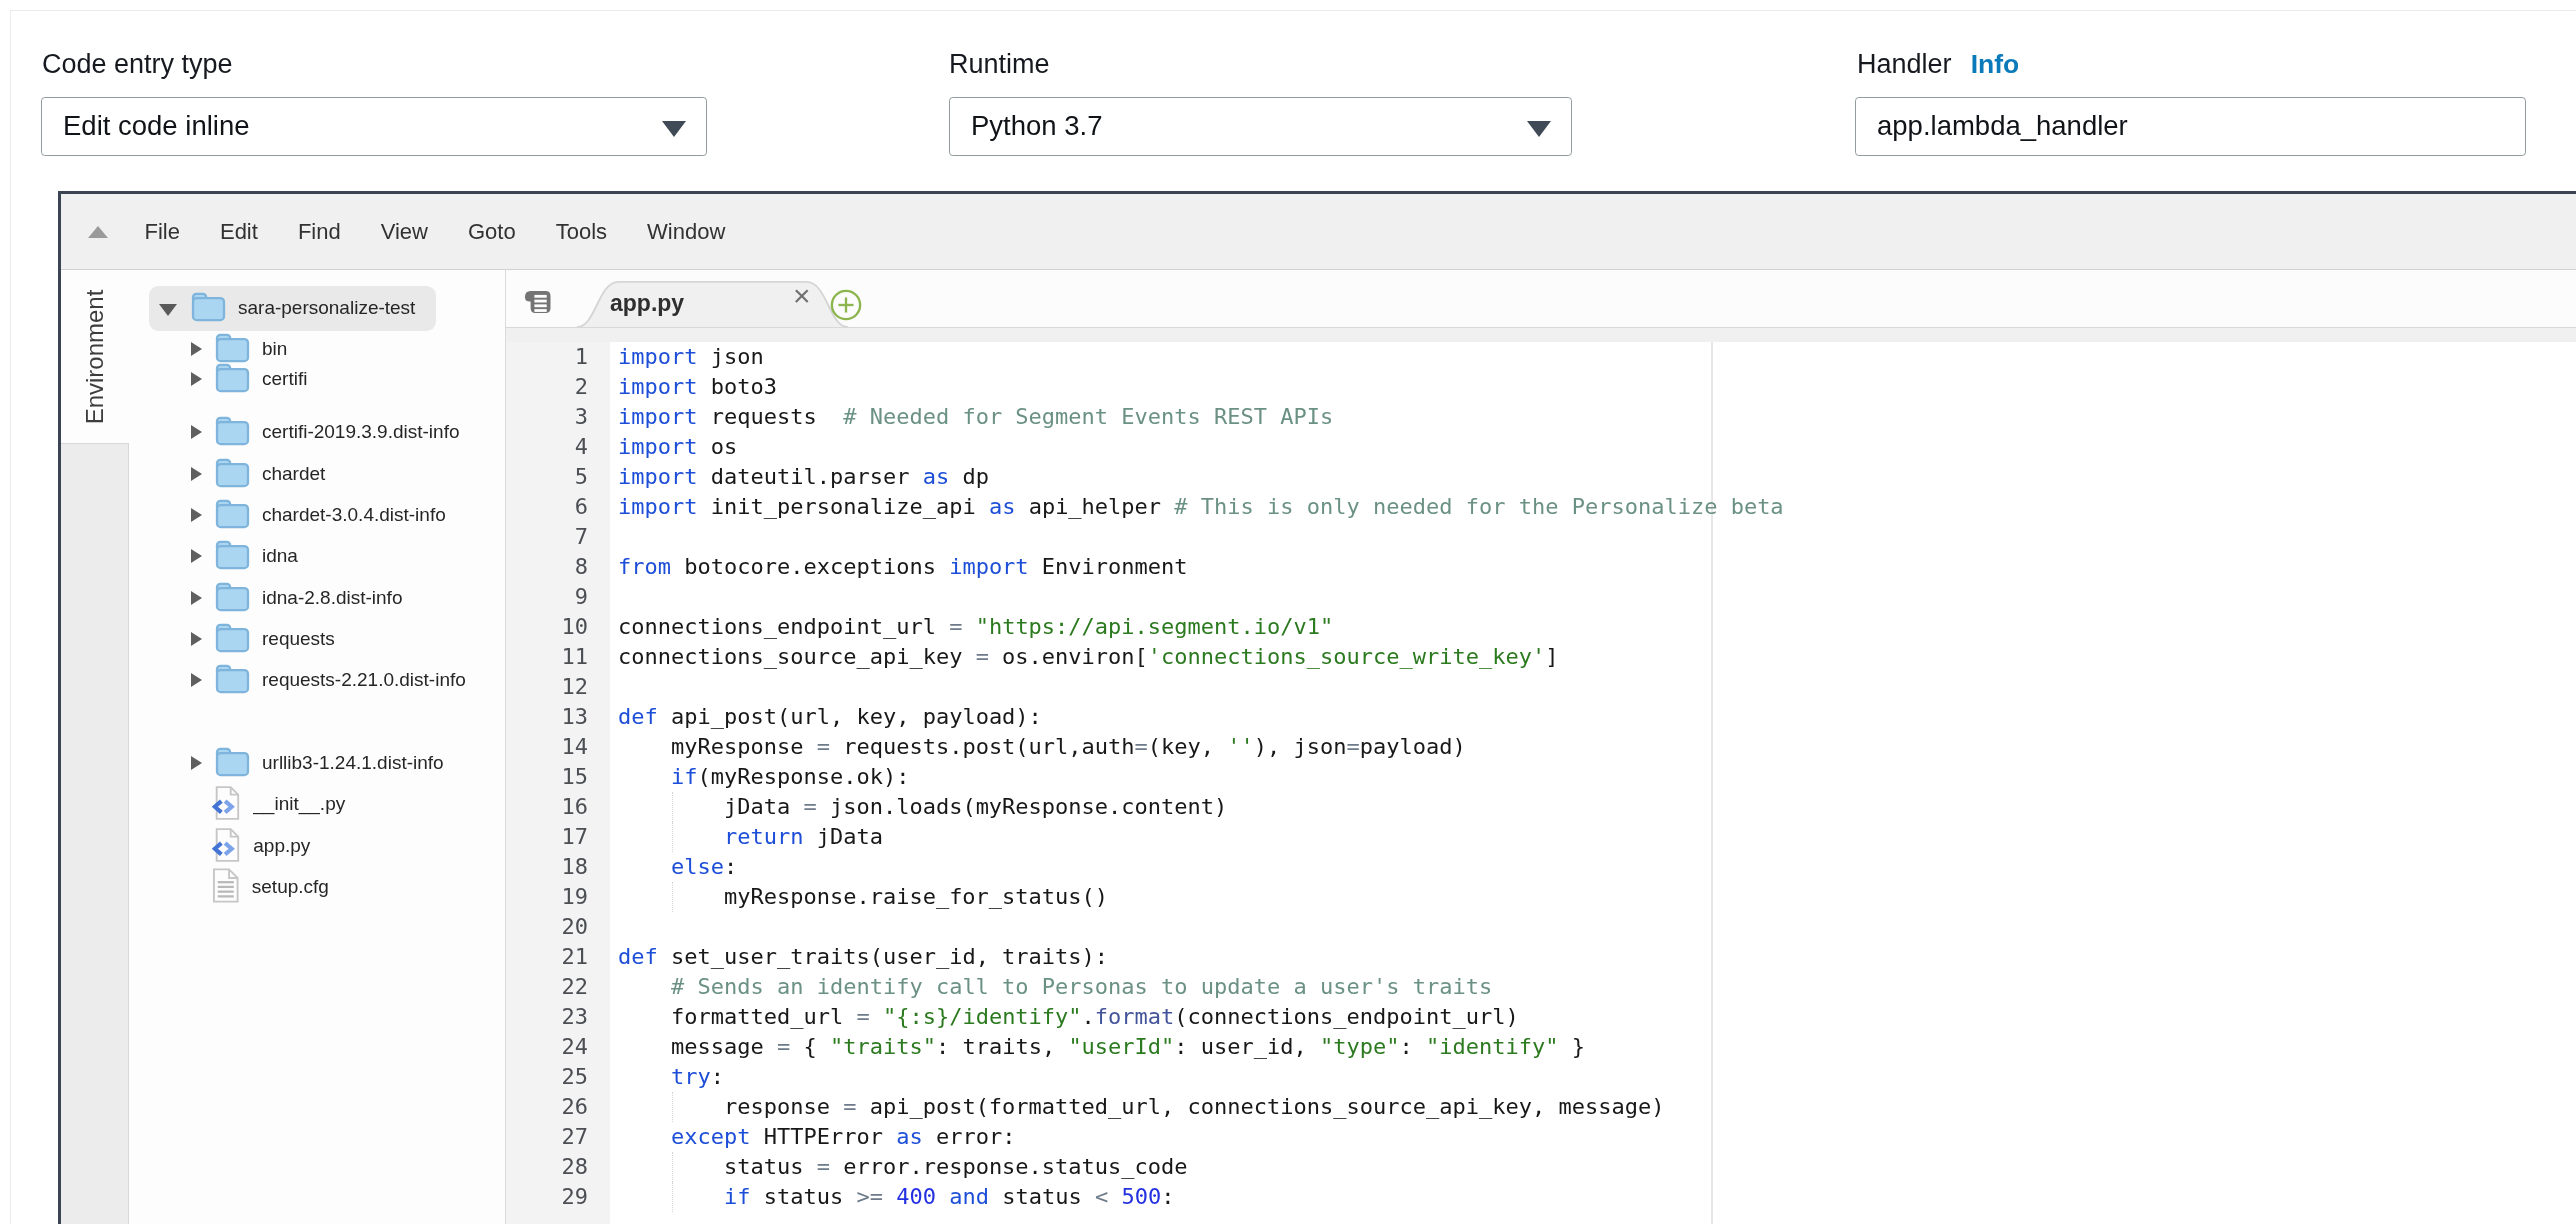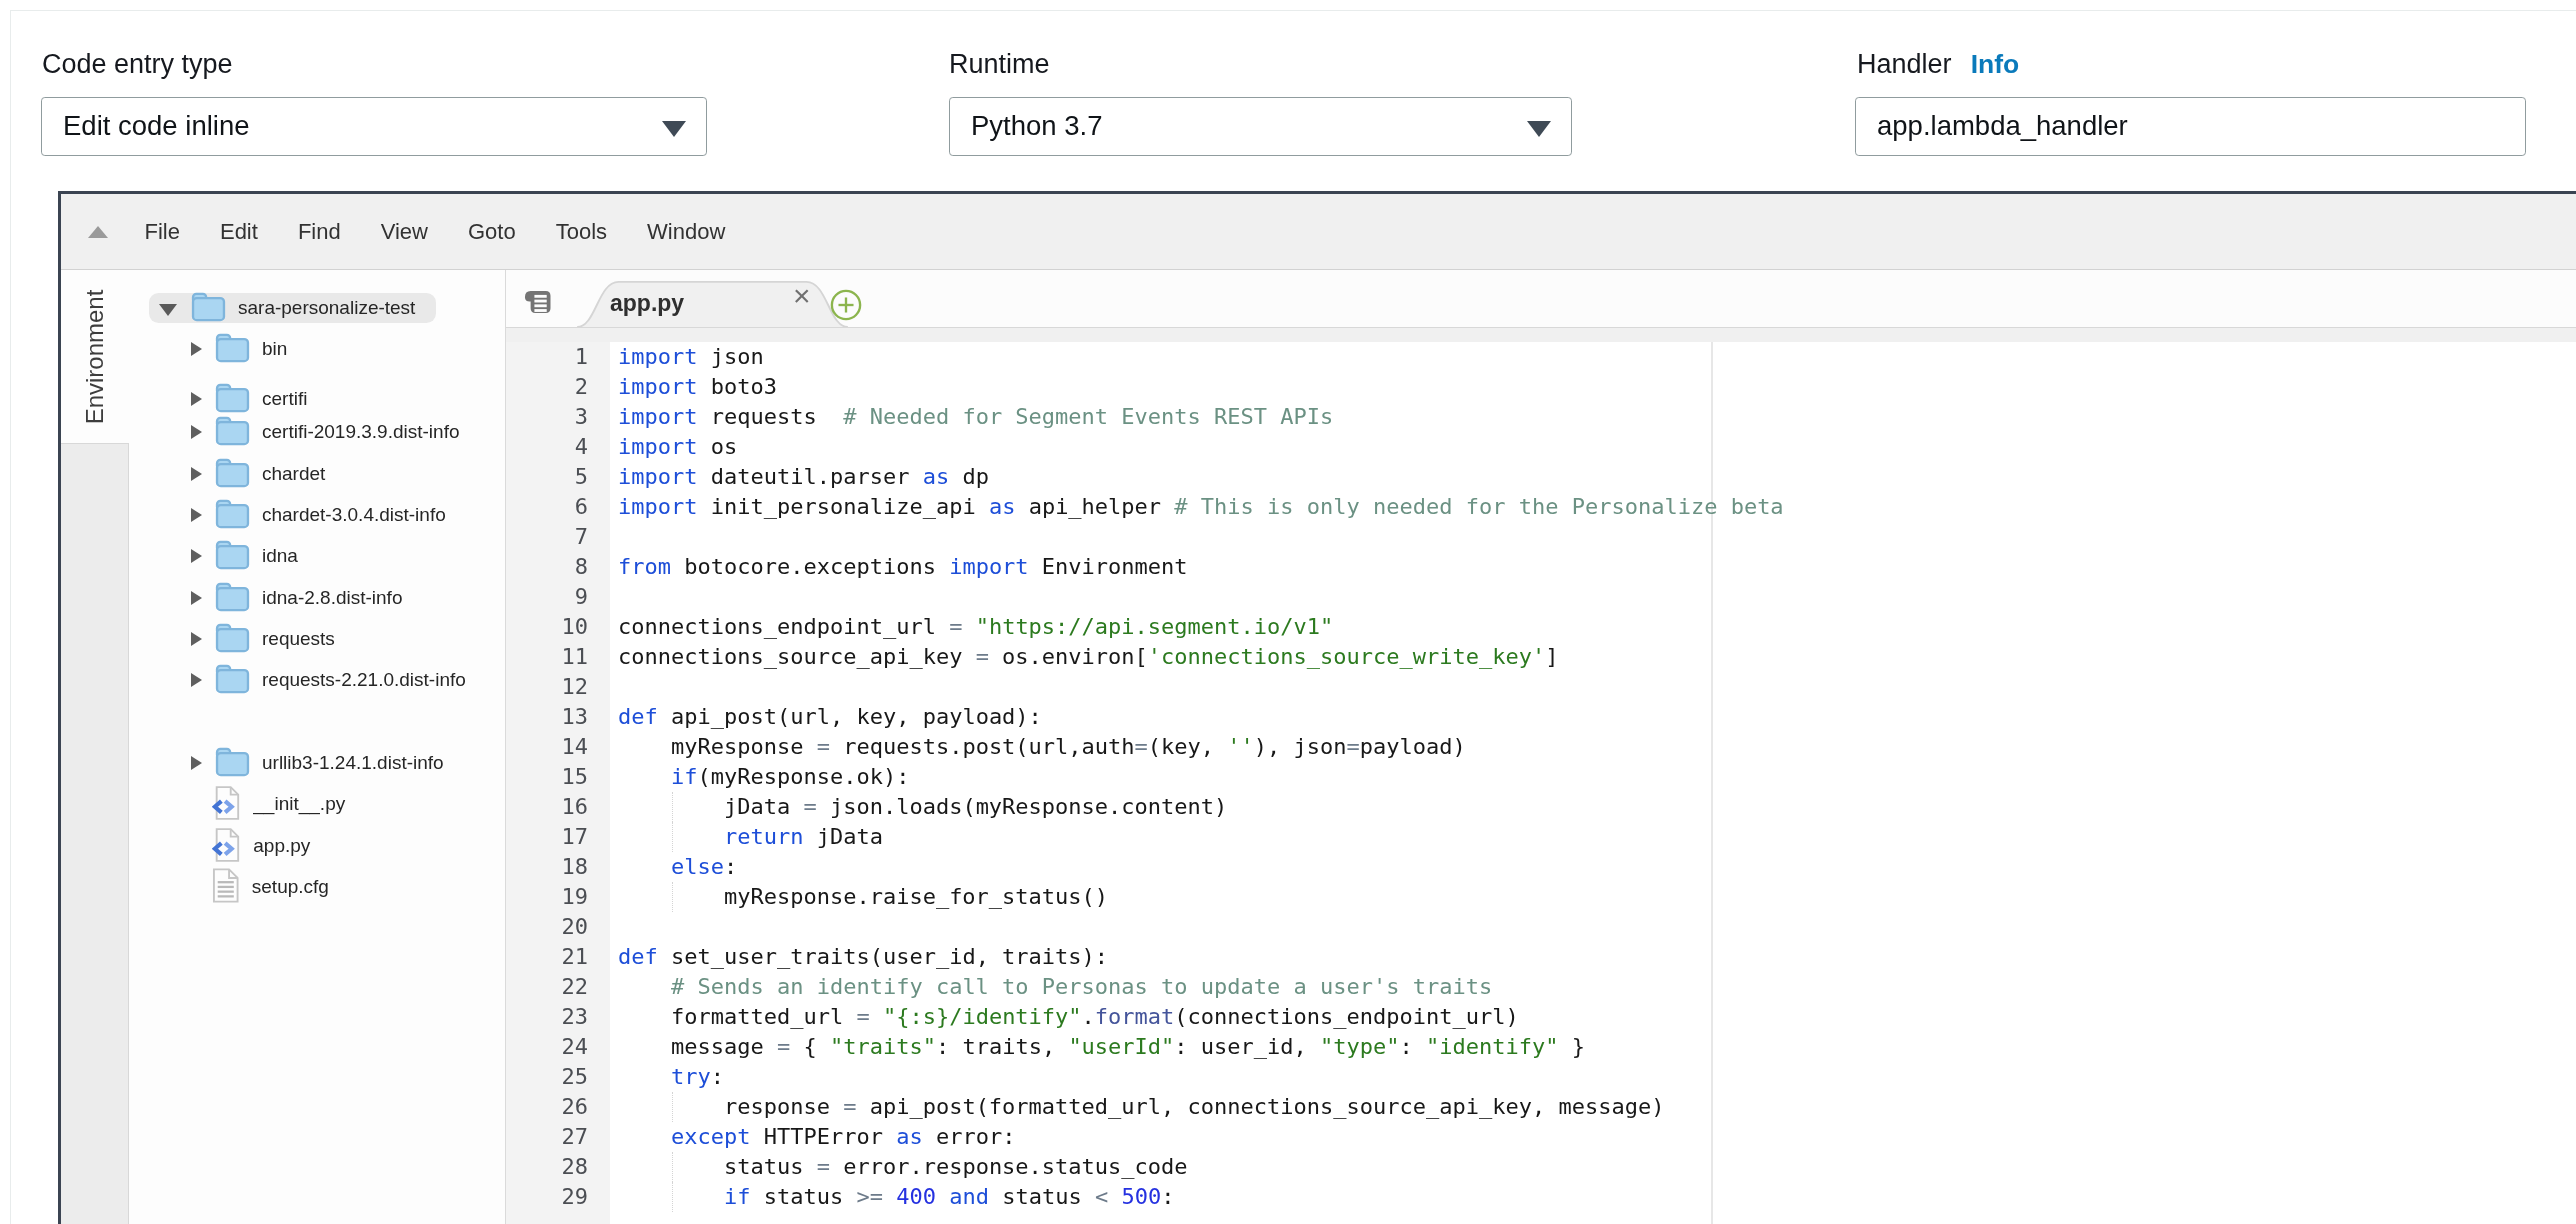--- a/index.html
+++ b/index.html
@@ -42,21 +42,21 @@
              border-bottom:1.9px solid #d8d8d8; }
   #env-tab span { position:absolute; left:50%; top:50%;
                   transform:translate(-50%,-50%) rotate(-90deg); white-space:nowrap;
                   font-size:24px; color:#3d3d3d; }
 
   
   #tree-panel { width:377px; flex:none; background:#fdfdfd; border-right:1.9px solid #dadada;
                 position:relative; }
   .tree-row { position:absolute; left:0; right:0; height:42px; display:flex;
               align-items:center; }
-  .tree-row .rowwrap { display:flex; align-items:center; height:30px; border-radius:9.5px;
+  .tree-row .rowwrap { display:flex; align-items:center; height:45px; border-radius:9.5px;
                        padding-right:21px; }
   .tree-row.selected .rowwrap { background:#e9e9e9; }
   .caret-collapsed { width:0; height:0; border-top:7.6px solid transparent;
                      border-bottom:7.6px solid transparent; border-left:11.4px solid #5f5f5f;
                      flex:none; }
   .caret-expanded { width:0; height:0; border-left:9.5px solid transparent;
                     border-right:9.5px solid transparent; border-top:12.3px solid #5a5a5a;
                     flex:none; }
   .tree-label { font-size:19px; color:#262626; white-space:nowrap; }
   .tree-icon { flex:none; display:inline-block; }
@@ -156,21 +156,21 @@
         <div class="tree-row" style="top: 58px;">
           <span class="rowwrap" style="margin-left: 51px;">
             <span class="caret-collapsed" style="margin: 0px 12.3px 0px 11.4px;"></span>
             <span class="tree-icon" style="margin-right: 12.3px;"><svg width="35" height="30" viewBox="0 0 37 32">
                 <rect x="2" y="2" width="14" height="10" rx="3.5" fill="#aad6f2" stroke="#7fb5dc" stroke-width="2.5"></rect>
                 <rect x="2" y="6.5" width="33" height="23.5" rx="4" fill="#aad6f2" stroke="#7fb5dc" stroke-width="2.5"></rect>
               </svg></span>
             <span class="tree-label">bin</span>
           </span>
         </div>
-        <div class="tree-row" style="top: 108px;">
+        <div class="tree-row" style="top: 88px;">
           <span class="rowwrap" style="margin-left: 51px;">
             <span class="caret-collapsed" style="margin: 0px 12.3px 0px 11.4px;"></span>
             <span class="tree-icon" style="margin-right: 12.3px;"><svg width="35" height="30" viewBox="0 0 37 32">
                 <rect x="2" y="2" width="14" height="10" rx="3.5" fill="#aad6f2" stroke="#7fb5dc" stroke-width="2.5"></rect>
                 <rect x="2" y="6.5" width="33" height="23.5" rx="4" fill="#aad6f2" stroke="#7fb5dc" stroke-width="2.5"></rect>
               </svg></span>
             <span class="tree-label">certifi</span>
           </span>
         </div>
         <div class="tree-row" style="top: 141px;">

